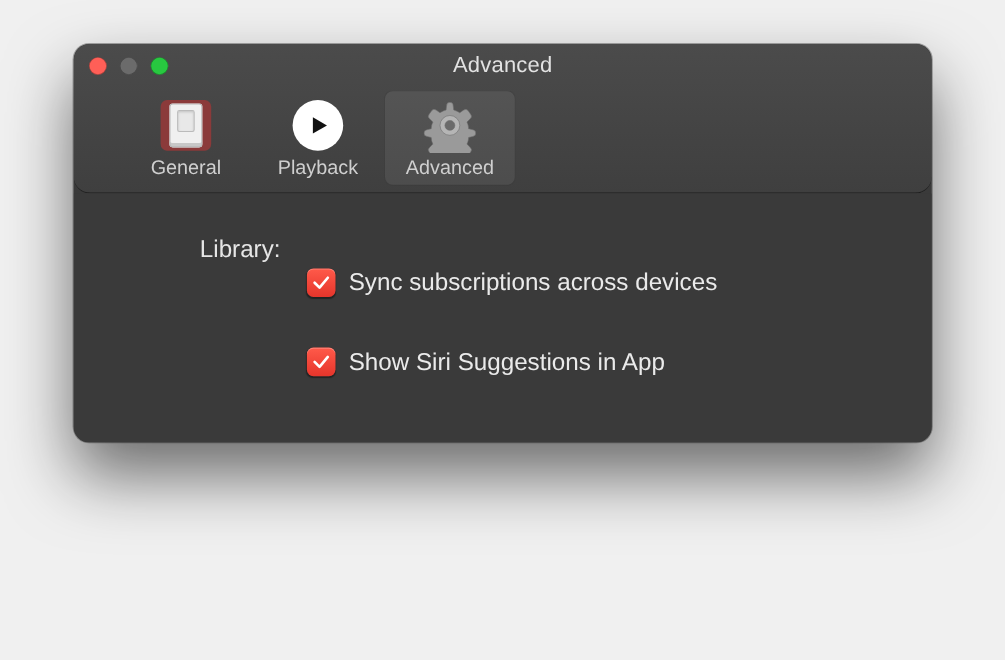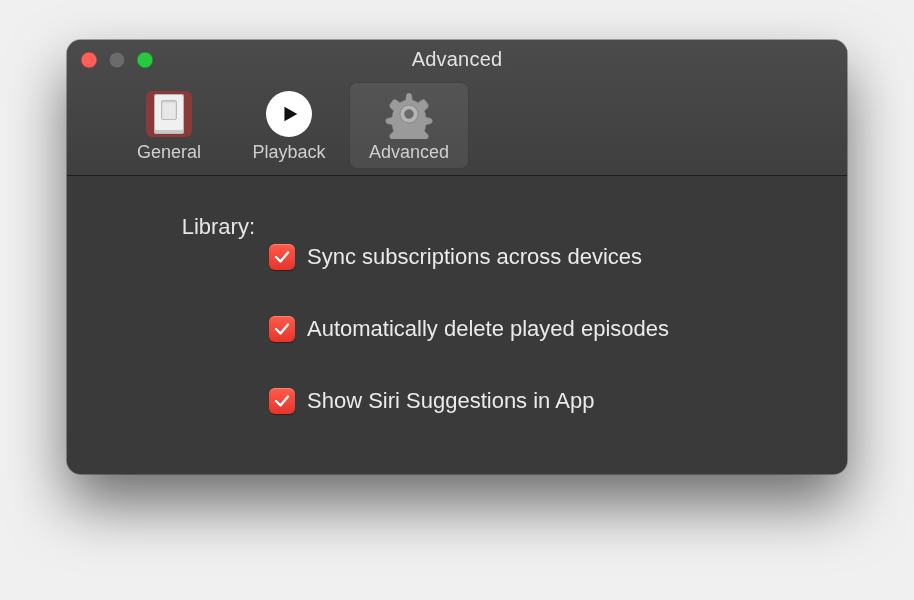--- a/index.html
+++ b/index.html
@@ -17,20 +17,21 @@
     width: 780px;
     background: #3a3a3a;
     border-radius: 14px;
     box-shadow: 0 30px 60px rgba(0,0,0,0.55), 0 0 0 1px rgba(0,0,0,0.3);
     overflow: hidden;
     color: #d8d8d8;
   }
   .titlebar {
     background: linear-gradient(#4b4b4b, #3f3f3f);
     border-bottom: 1px solid #1e1e1e;
+    border-radius: 15px;
   }
   .title-row {
     position: relative;
     height: 38px;
     display: flex;
     align-items: center;
   }
   .traffic {
     position: absolute;
     left: 14px;
@@ -120,21 +121,21 @@
   .icon-gear {
     width: 50px;
     height: 50px;
   }
   .content {
     padding: 36px 40px 60px 40px;
     background: #3a3a3a;
   }
   .row {
     display: flex;
-    gap: 14px;
+    gap: 24px;
   }
   .label {
     width: 148px;
     text-align: right;
     font-size: 22px;
     color: #e6e6e6;
     padding-top: 2px;
   }
   .options {
     display: flex;
@@ -216,28 +217,20 @@
 
         <label class="opt">
           <span class="chk">
             <svg width="18" height="18" viewBox="0 0 24 24">
                 <path d="M4 12 L10 18 L20 6" stroke="#fff" stroke-width="3.2" fill="none" stroke-linecap="round" stroke-linejoin="round"></path>
               </svg>
           </span>
           <span>Sync subscriptions across devices</span>
         </label>
 
-        <label class="opt">
-          <span class="chk">
-            <svg width="18" height="18" viewBox="0 0 24 24">
-                <path d="M4 12 L10 18 L20 6" stroke="#fff" stroke-width="3.2" fill="none" stroke-linecap="round" stroke-linejoin="round"></path>
-              </svg>
-          </span>
-          <span>Automatically delete played episodes</span>
-        </label>
 
         <label class="opt">
           <span class="chk">
             <svg width="18" height="18" viewBox="0 0 24 24">
                 <path d="M4 12 L10 18 L20 6" stroke="#fff" stroke-width="3.2" fill="none" stroke-linecap="round" stroke-linejoin="round"></path>
               </svg>
           </span>
           <span>Show Siri Suggestions in App</span>
         </label>
 

